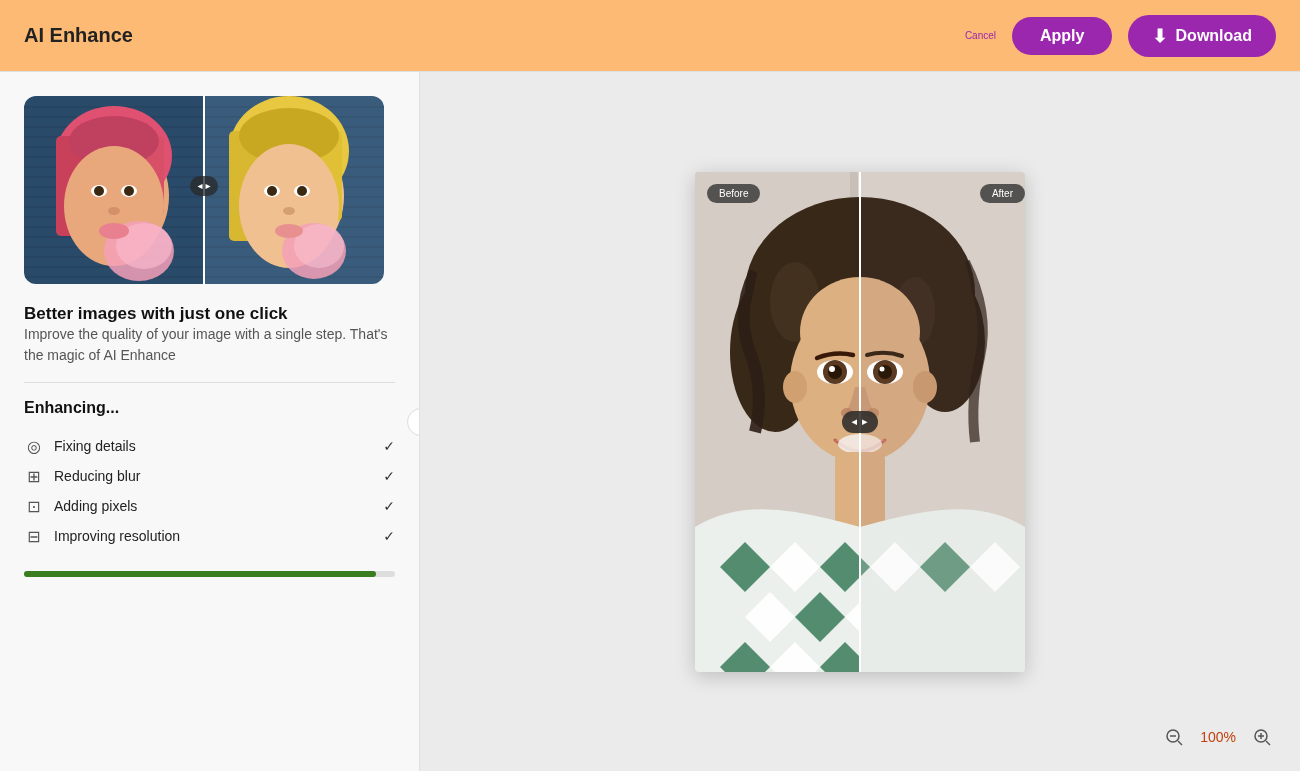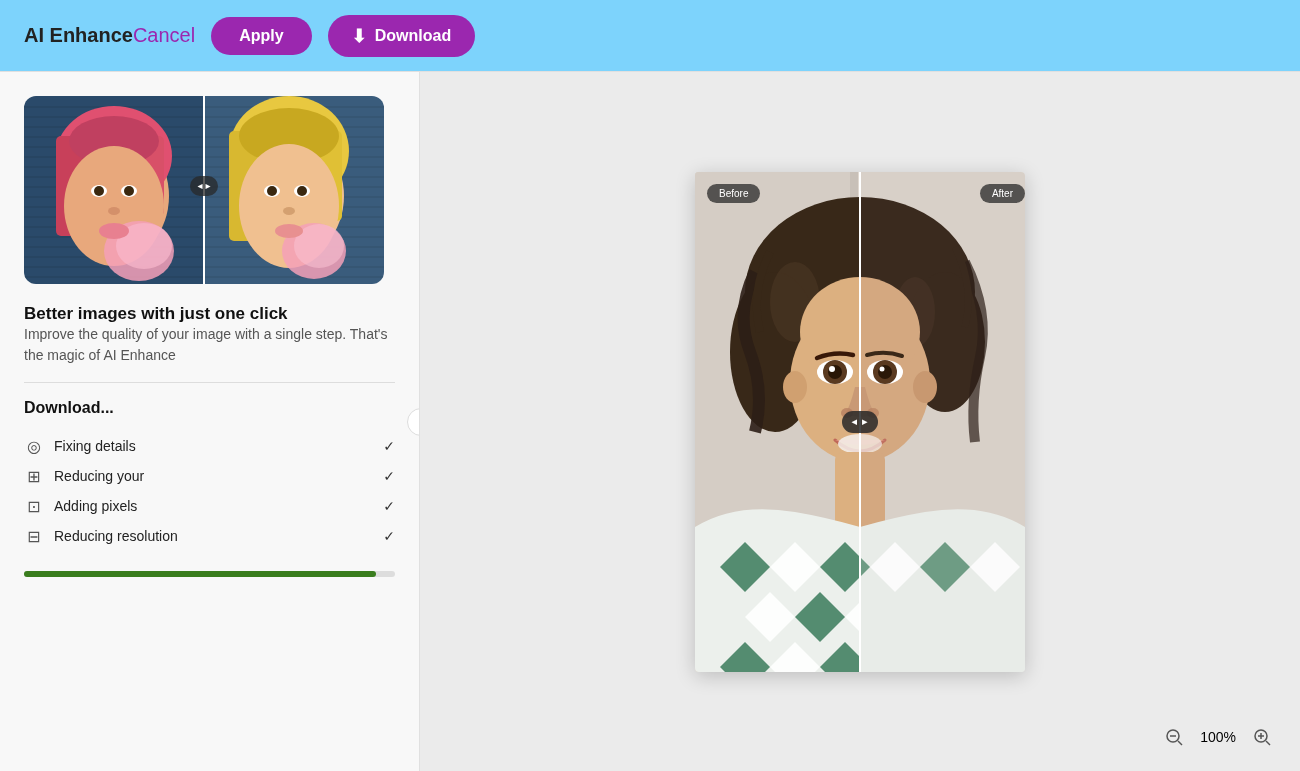--- a/index.html
+++ b/index.html
@@ -9,40 +9,41 @@
       width: 1300px;
       height: 771px;
       overflow: hidden;
       position: relative;
     }
 
     
     .header {
       display: flex;
       align-items: center;
+      justify-content: space-between;
       padding: 4px 24px;
       height: 72px;
-      background: #7dd3fc;
+      background: #fdba74;
       border-bottom: 1px solid #e0e0e0;
     }
     .header-title {
       font-size: 20px;
       font-weight: 600;
       color: #222;
     }
     .header-actions {
       display: flex;
       align-items: center;
       gap: 16px;
     }
     .btn-cancel {
       background: none;
       border: none;
       color: #9b27af;
-      font-size: 20px;
+      font-size: 10px;
       cursor: pointer;
       font-weight: 500;
     }
     .btn-apply {
       background: #9b27af;
       color: #fff;
       border: none;
       border-radius: 24px;
       padding: 10px 28px;
       font-size: 16px;
@@ -272,21 +273,21 @@
       background: none;
       cursor: pointer;
       display: flex;
       align-items: center;
       justify-content: center;
       color: #555;
       font-size: 18px;
     }
     .zoom-level {
       font-size: 14px;
-      color: #000000;
+      color: #c2410c;
     }
   </style>
 </head>
 <body>
 
 <header class="header">
   <span class="header-title">AI Enhance</span>
   <div class="header-actions">
     <button class="btn-cancel">Cancel</button>
     <button class="btn-apply">Apply</button>
@@ -393,48 +394,48 @@
         <rect x="166" y="80" width="28" height="20" rx="10" fill="rgba(40,40,40,0.75)"></rect>
         <text x="180" y="93" text-anchor="middle" fill="white" font-size="10">◂ ▸</text>
       </svg>
     </div>
 
     <p class="panel-heading">Better images with just one click</p>
     <p class="panel-desc">Improve the quality of your image with a single step. That's the magic of AI Enhance</p>
 
     <hr class="divider">
 
-    <p class="enhancing-title">Download...</p>
+    <p class="enhancing-title">Enhancing...</p>
 
     <ul class="enhance-list">
       <li class="enhance-item">
         <div class="enhance-item-left">
           <span class="enhance-icon">◎</span>
           <span>Fixing details</span>
         </div>
         <span class="check-icon">✓</span>
       </li>
       <li class="enhance-item">
         <div class="enhance-item-left">
           <span class="enhance-icon">⊞</span>
-          <span>Reducing your</span>
+          <span>Reducing blur</span>
         </div>
         <span class="check-icon">✓</span>
       </li>
       <li class="enhance-item">
         <div class="enhance-item-left">
           <span class="enhance-icon">⊡</span>
           <span>Adding pixels</span>
         </div>
         <span class="check-icon">✓</span>
       </li>
       <li class="enhance-item">
         <div class="enhance-item-left">
           <span class="enhance-icon">⊟</span>
-          <span>Reducing resolution</span>
+          <span>Improving resolution</span>
         </div>
         <span class="check-icon">✓</span>
       </li>
     </ul>
 
     <div class="progress-bar-container">
       <div class="progress-bar-fill"></div>
     </div>
 
     <div class="collapse-arrow">‹</div>

